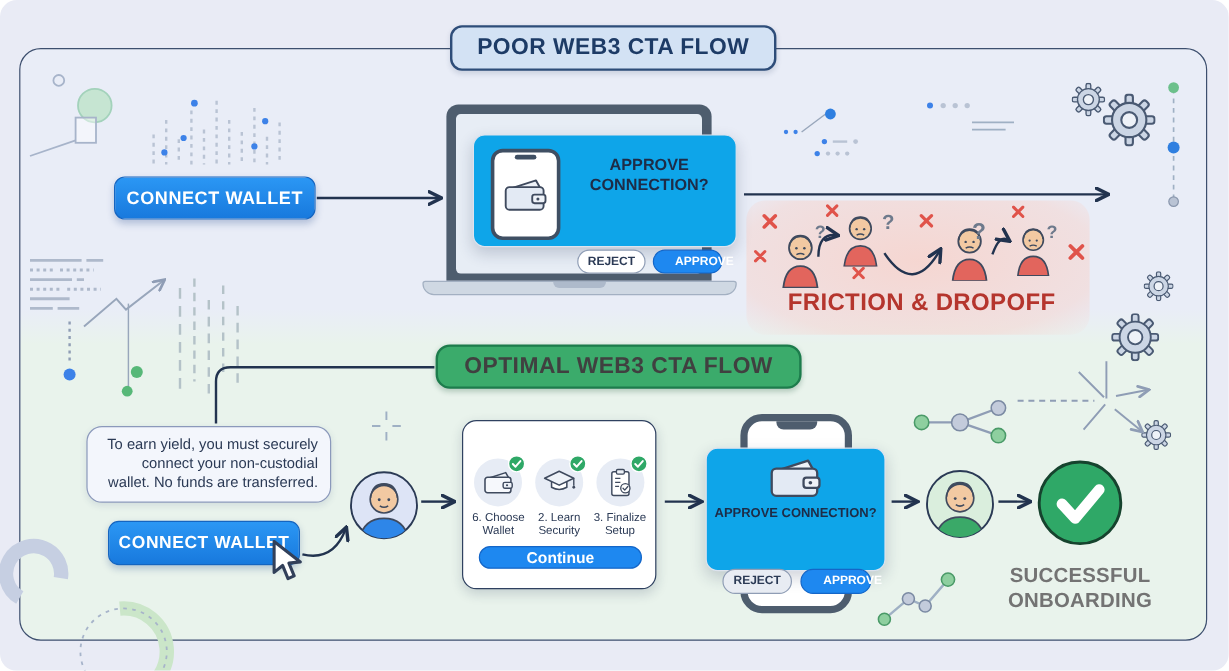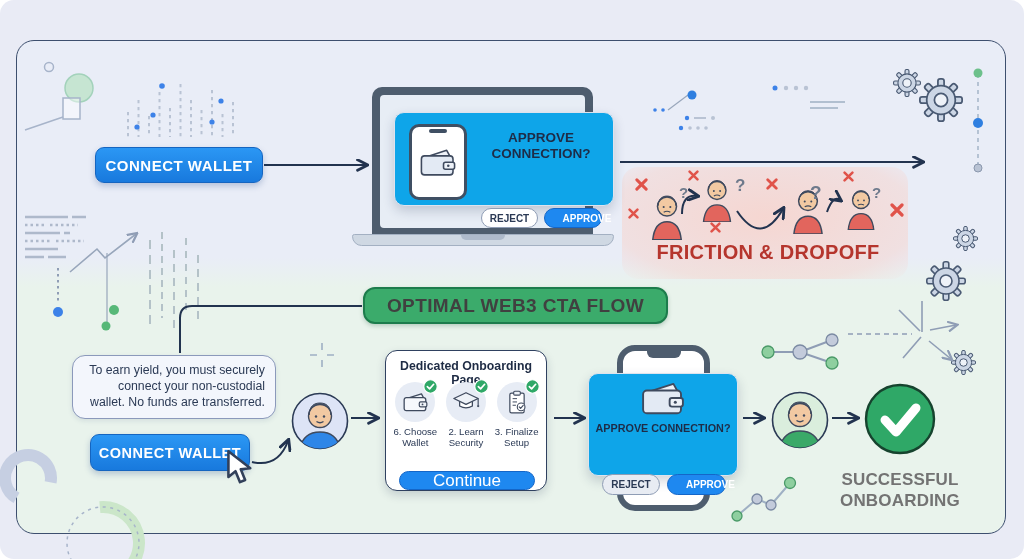--- a/index.html
+++ b/index.html
@@ -79,23 +79,23 @@
     border:1.5px solid #2f4160;border-radius:12px;z-index:3;box-sizing:border-box;
     box-shadow:0 4px 10px rgba(30,45,80,.18);}
   .card-title{position:absolute;left:0;right:0;top:8px;text-align:center;
     font-weight:800;font-size:12.3px;color:#1e2b44;}
   .steps{position:absolute;left:4px;right:4px;top:31px;display:flex;justify-content:space-around;}
   .step{width:50px;display:flex;flex-direction:column;align-items:center;}
   .step-circle{position:relative;width:40px;height:40px;border-radius:50%;
     background:#e7ecf5;display:flex;align-items:center;justify-content:center;}
   .step-badge{position:absolute;top:-3px;right:-3px;}
   .step-label{margin-top:4px;font-size:9.6px;color:#2b3a55;text-align:center;line-height:1.18;}
-  .continue{position:absolute;left:13px;bottom:0;width:136px;height:19px;
+  .continue{position:absolute;left:13px;bottom:16px;width:136px;height:19px;
     background:#1e88f0;border:1px solid #1466c8;border-radius:10px;color:#fff;
-    font-weight:400;font-size:17px;display:flex;align-items:center;justify-content:center;
+    font-weight:700;font-size:13px;display:flex;align-items:center;justify-content:center;
     box-sizing:border-box;cursor:pointer;}
   
   .phone2{left:617px;top:345px;width:93px;height:166px;border:6px solid #4e5d6e;
     border-radius:18px;background:#ffffff;z-index:3;box-sizing:border-box;}
   .phone2 .notch{margin:0 auto;width:34px;height:7px;background:#4e5d6e;border-radius:0 0 6px 6px;}
   
   .success-label{left:820px;top:470px;width:160px;text-align:center;font-weight:800;
     font-size:17px;line-height:1.22;color:#737373;z-index:3;letter-spacing:.2px;}
   
   .decor-svg{left:0;top:0;z-index:2;pointer-events:none;}
@@ -278,20 +278,23 @@
       <path d="M620 162 H922" marker-end="url(#ah)"></path>
       <path d="M362 306 H192 Q180 306 180 318 V353"></path>
       <path d="M252 462 Q278 468 288 441" marker-end="url(#ah)"></path>
       <path d="M351 418 H377" marker-end="url(#ah)"></path>
       <path d="M554 418 H583" marker-end="url(#ah)"></path>
       <path d="M743 418 H763" marker-end="url(#ah)"></path>
       <path d="M832 418 H857" marker-end="url(#ah)"></path>
     </g>
   </svg>
 
+  <div class="abs badge poor">
+    <span>POOR WEB3 CTA FLOW</span>
+  </div>
 
   <div class="abs cta cta1">CONNECT WALLET</div>
 
   <div class="abs laptop-frame">
     <div class="laptop-screen"></div>
   </div>
   <div class="abs laptop-base">
     <div class="laptop-notch"></div>
   </div>
 
@@ -335,21 +338,20 @@
       <path d="M8 60 Q11 40 29 40 Q47 40 50 60 Z" fill="#2e86e8" stroke="#3f4a5e" stroke-width="1.4"></path>
       <circle cx="29" cy="24" r="11.5" fill="#f2c9a2" stroke="#3f4a5e" stroke-width="1.4"></circle>
       <path d="M18 23 A11 11 0 0 1 40 23 C39.5 14 35 11 29 11 C23 11 18.5 14 18 23 Z" fill="#49566b" stroke="#3f4a5e" stroke-width="1"></path>
       <circle cx="25" cy="24.5" r="1.2" fill="#3f4a5e"></circle>
         <circle cx="33" cy="24.5" r="1.2" fill="#3f4a5e"></circle>
       <path d="M25.5 29.5 Q29 32 32.5 29.5" fill="none" stroke="#3f4a5e" stroke-width="1.3"></path>
     </g>
   </svg>
 
   <div class="abs card">
-    <div class="card-title">Dedicated Onboarding Page</div>
     <div class="steps">
       <div class="step">
         <div class="step-circle">
           <svg width="27" height="21" viewBox="0 0 50 38">
             <path d="M8 12 L36 3 L41 12" fill="#eef2f8" stroke="#3f4a5e" stroke-width="2.4" stroke-linejoin="round"></path>
             <rect x="4" y="10" width="40" height="24" rx="4" fill="#f6f8fc" stroke="#3f4a5e" stroke-width="2.4"></rect>
             <rect x="32" y="18" width="14" height="9" rx="2.5" fill="#eef2f8" stroke="#3f4a5e" stroke-width="2.2"></rect>
             <circle cx="38" cy="22.5" r="1.7" fill="#3f4a5e"></circle>
           </svg>
           <svg class="step-badge" width="15" height="15" viewBox="0 0 20 20">

